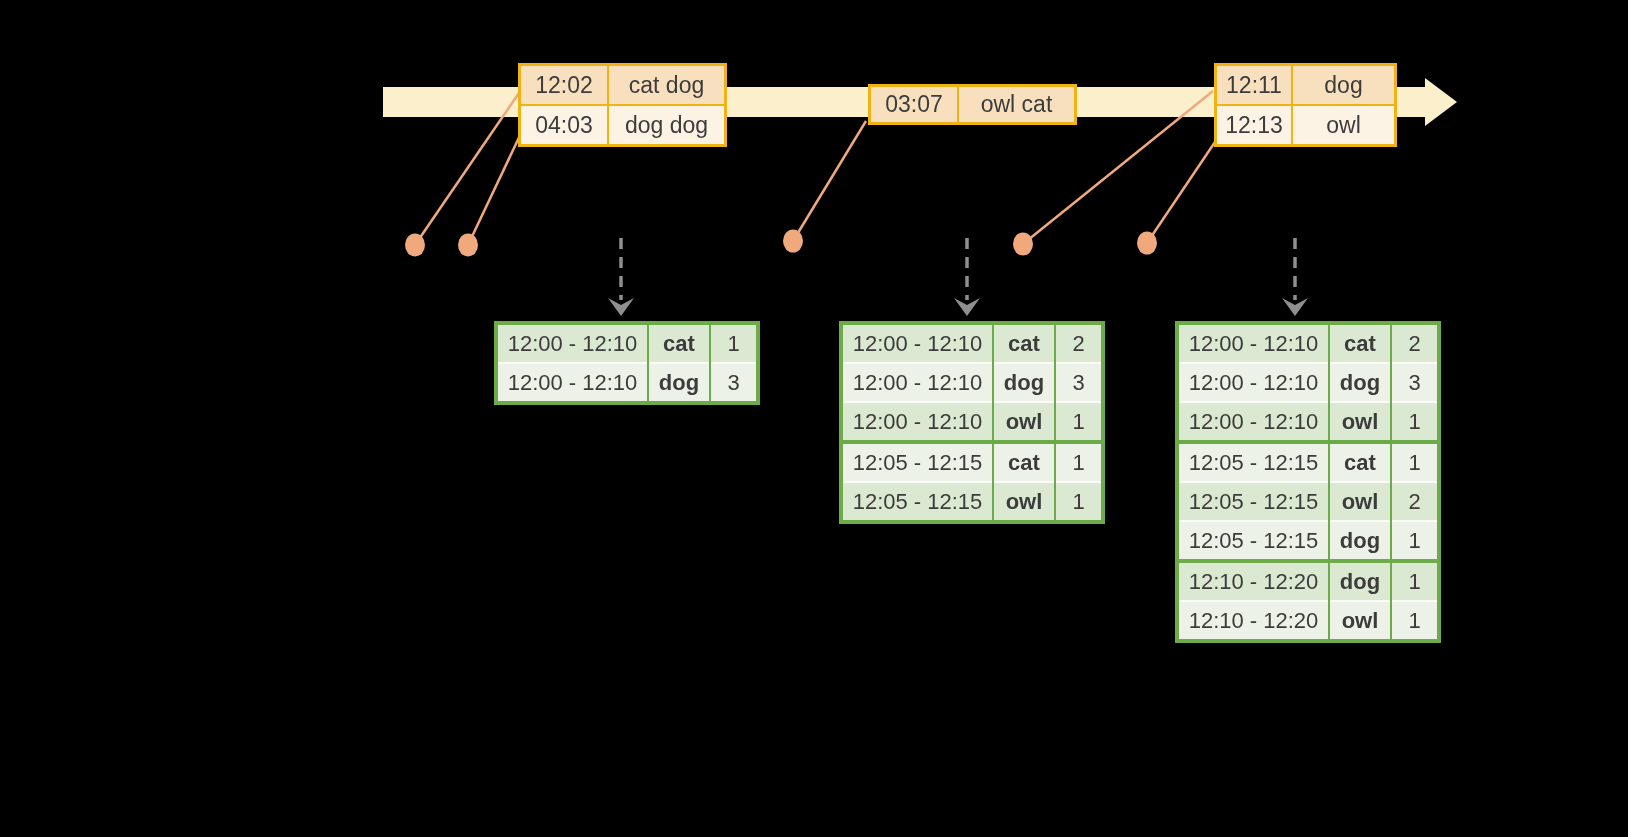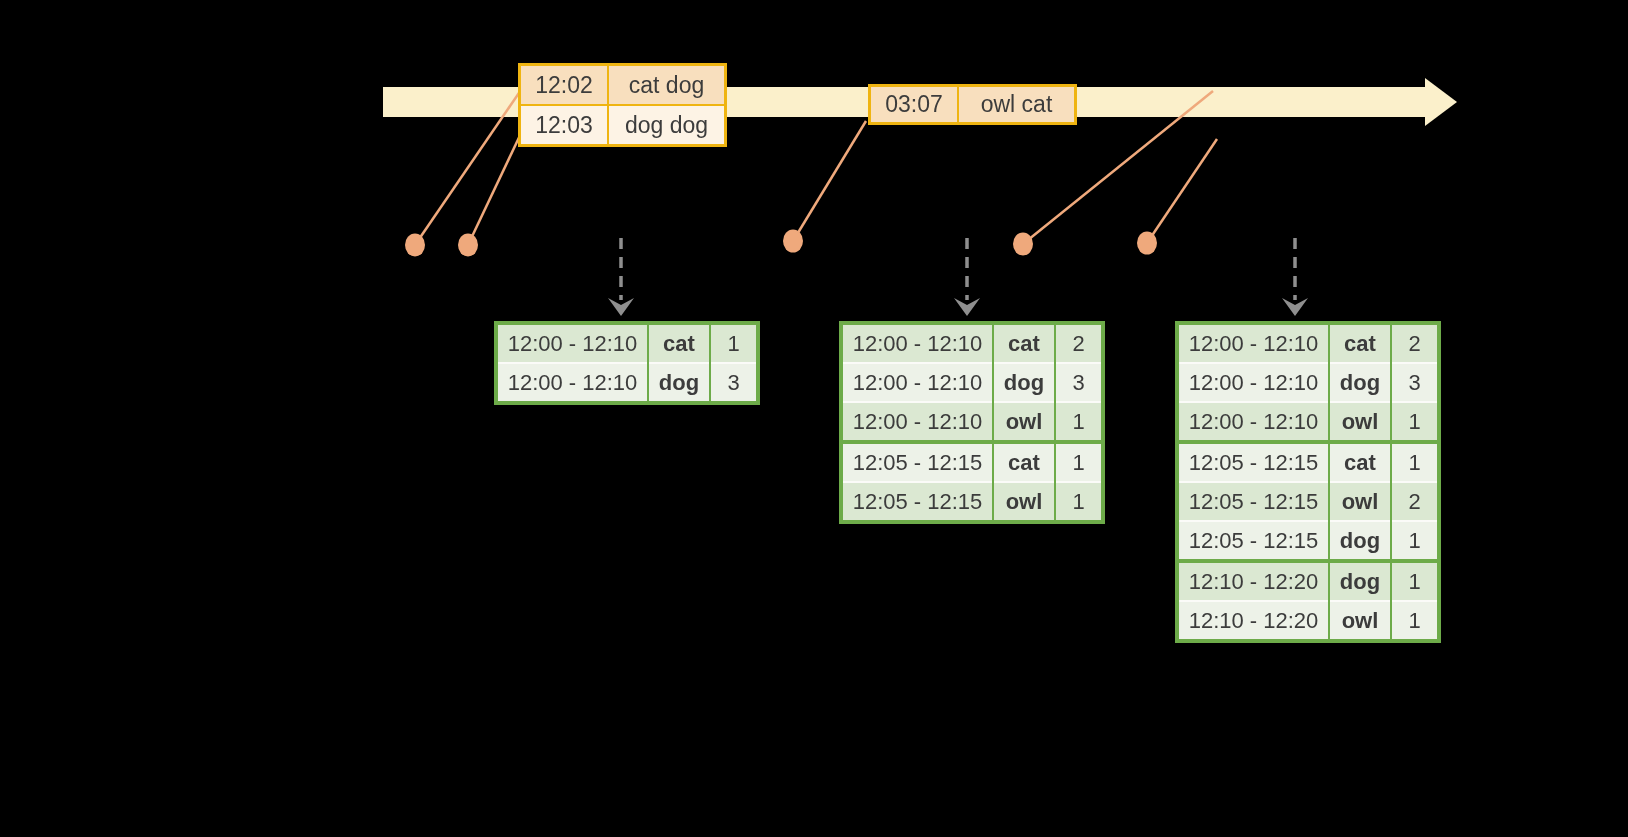--- a/index.html
+++ b/index.html
@@ -86,35 +86,47 @@
     </g>
   </svg>
 
   <table class="event-table ev-a">
     <tbody>
         <tr>
       <td class="e-time">12:02</td>
       <td class="e-words">cat dog</td>
     </tr>
     <tr>
-      <td class="e-time">12:03</td>
+      <td class="e-time">04:03</td>
       <td class="e-words">dog dog</td>
     </tr>
   </tbody>
     </table>
 
   <table class="event-table ev-b">
     <tbody>
         <tr>
       <td class="e-time">03:07</td>
       <td class="e-words">owl cat</td>
     </tr>
   </tbody>
     </table>
 
+  <table class="event-table ev-c">
+    <tbody>
+        <tr>
+      <td class="e-time">12:11</td>
+      <td class="e-words">dog</td>
+    </tr>
+    <tr>
+      <td class="e-time">12:13</td>
+      <td class="e-words">owl</td>
+    </tr>
+  </tbody>
+    </table>
 
   <table class="result-table r1">
     <tbody>
         <tr>
       <td class="c-time">12:00 - 12:10</td>
       <td class="c-word">cat</td>
       <td class="c-count">1</td>
     </tr>
     <tr>
       <td class="c-time">12:00 - 12:10</td>

